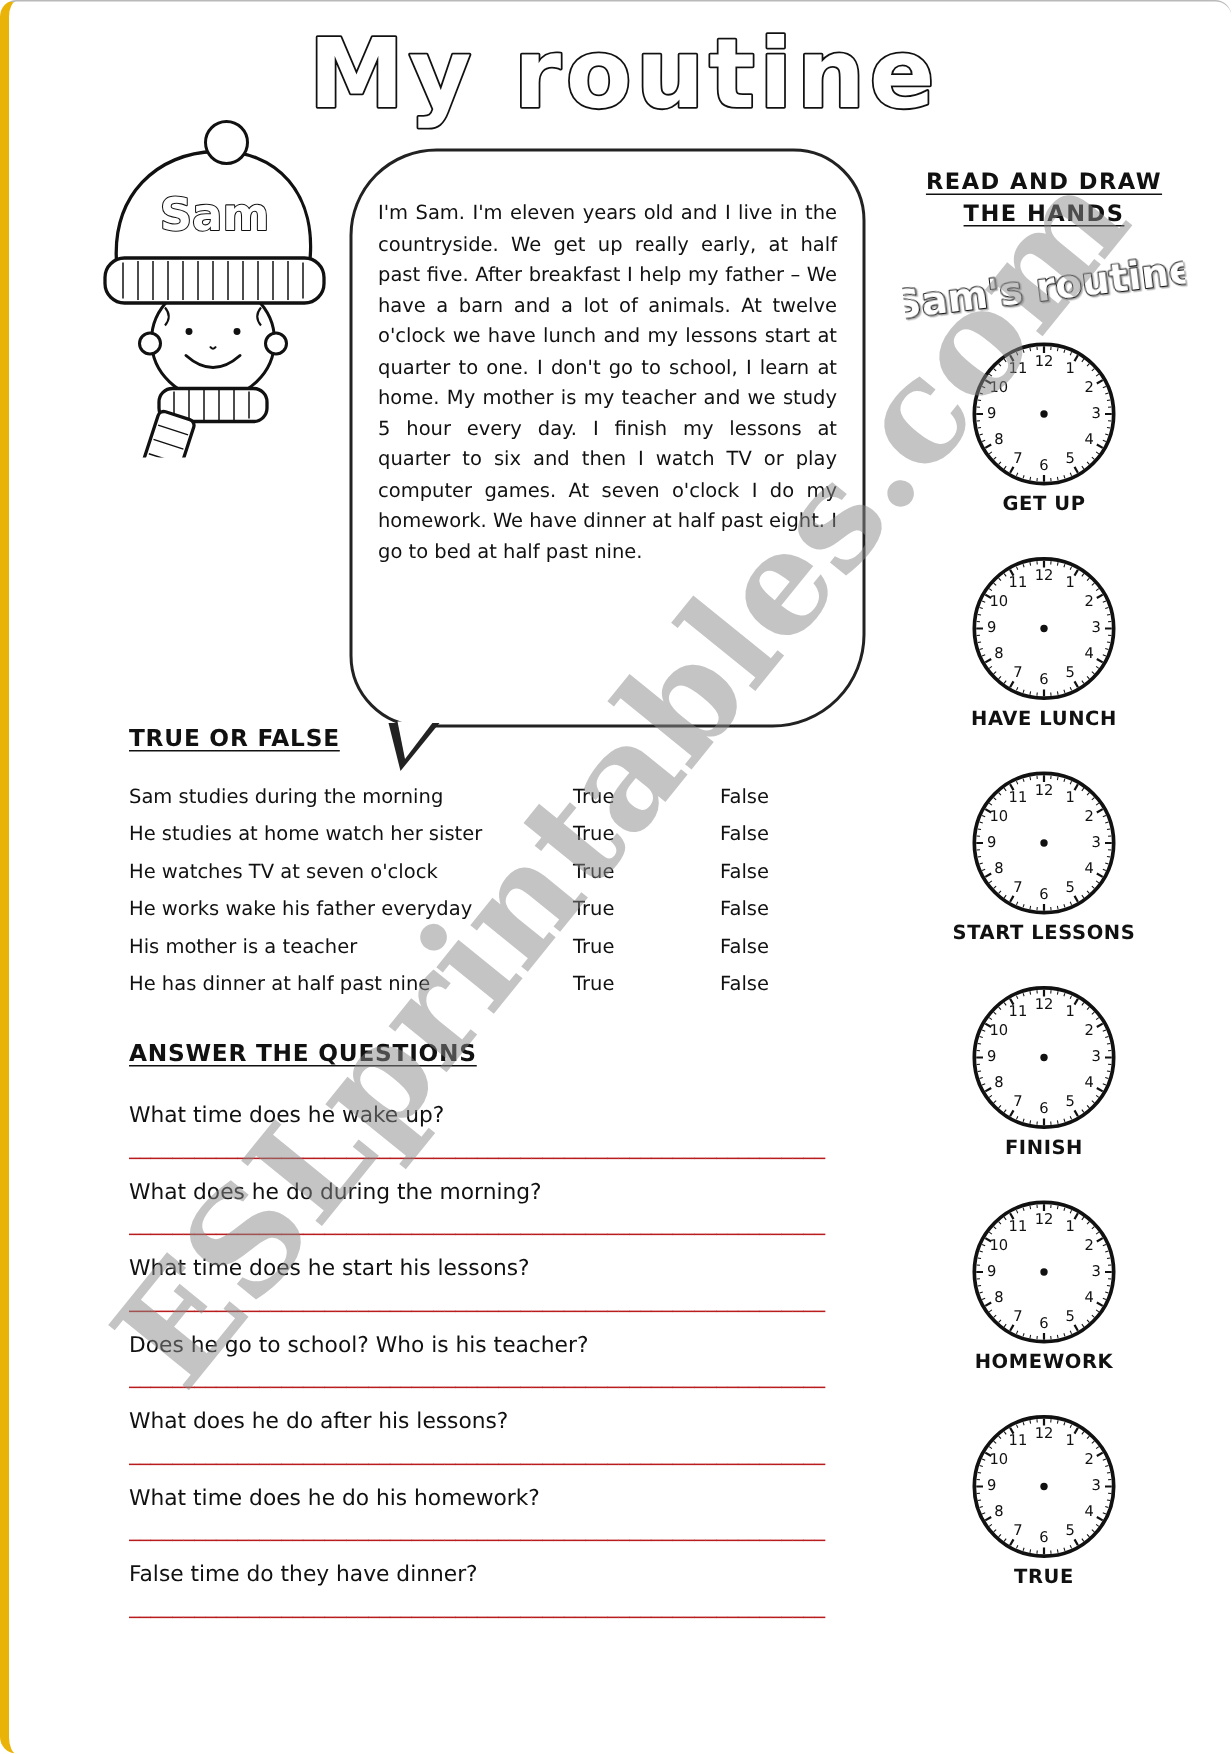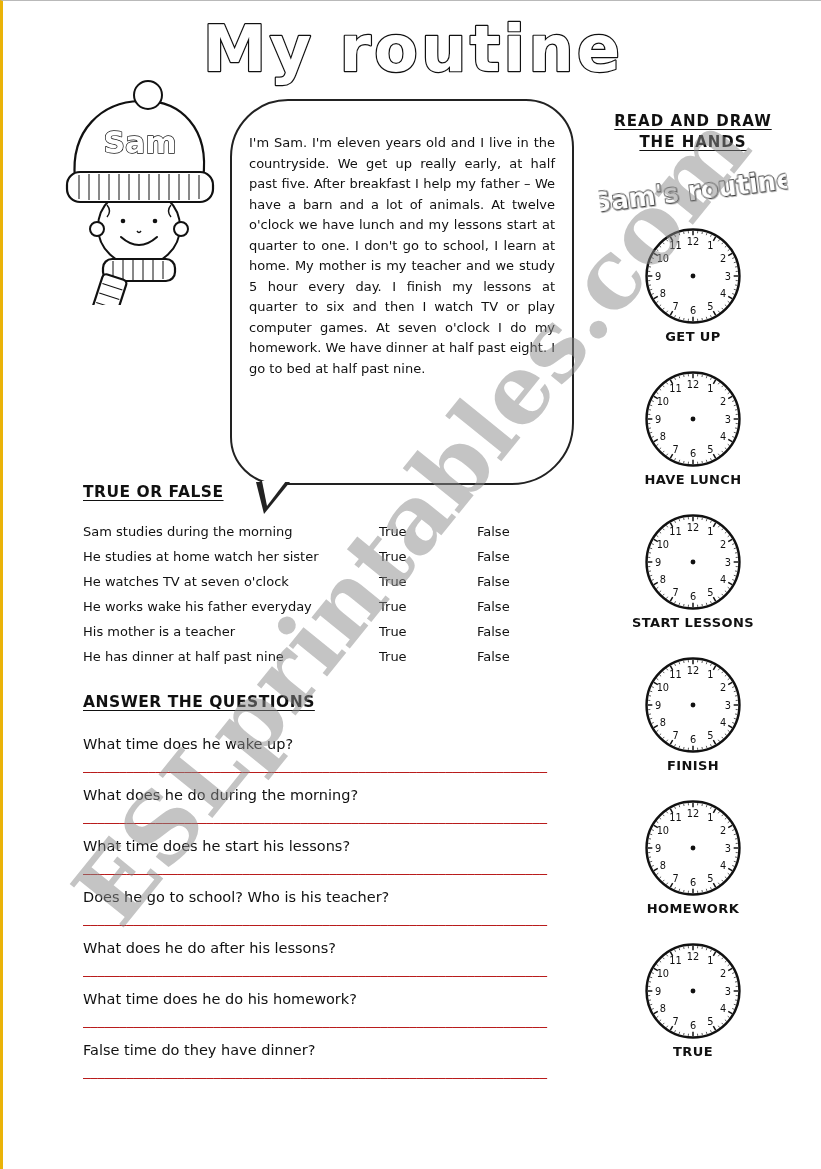--- a/index.html
+++ b/index.html
@@ -1,19 +1,19 @@
 <!DOCTYPE html>
 <html><head>
 <meta charset="utf-8">
 <style>
   html,body{margin:0;padding:0;background:#fff;}
   #page{
     position:relative;width:821px;height:1169px;background:#fff;overflow:hidden;
     font-family:"DejaVu Sans",sans-serif;color:#111;
-    border-top:1px solid #b9b9b9;border-left:3px solid #eab308;box-sizing:border-box;
+    border-top:1px solid #b9b9b9;border-left:6px solid #eab308;box-sizing:border-box;border-radius:11px;
   }
   .title-svg{position:absolute;left:0;top:6px;width:821px;height:92px;}
   .title-svg text{
     font-family:"DejaVu Sans",sans-serif;font-weight:bold;font-size:64px;
     fill:#fff;stroke:#111;stroke-width:2.4px;paint-order:stroke;stroke-linejoin:round;
     letter-spacing:3px;
   }
   .character{position:absolute;left:50px;top:78px;width:172px;height:226px;}
   .character .hat-name{
     font-family:"DejaVu Sans",sans-serif;font-weight:bold;font-size:30px;

